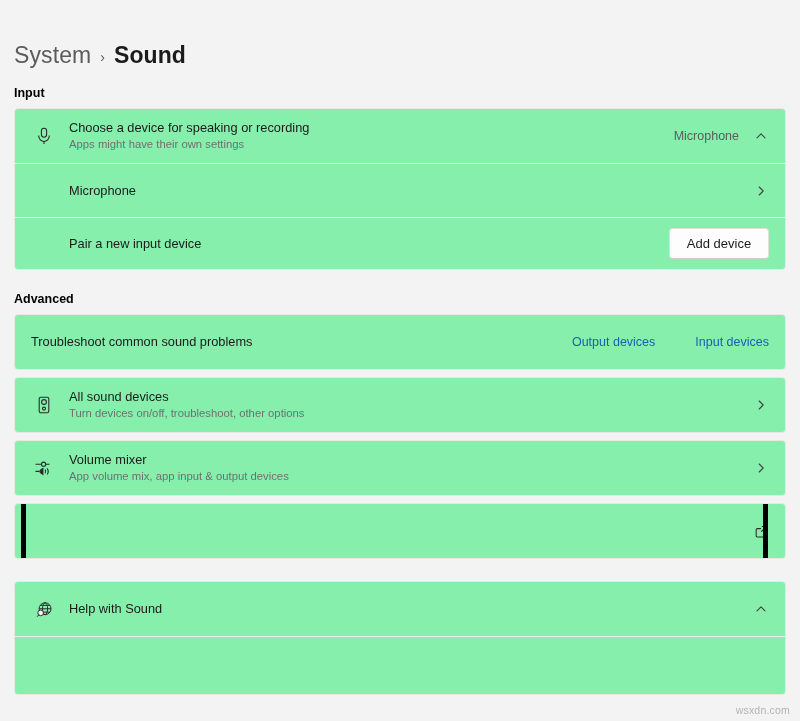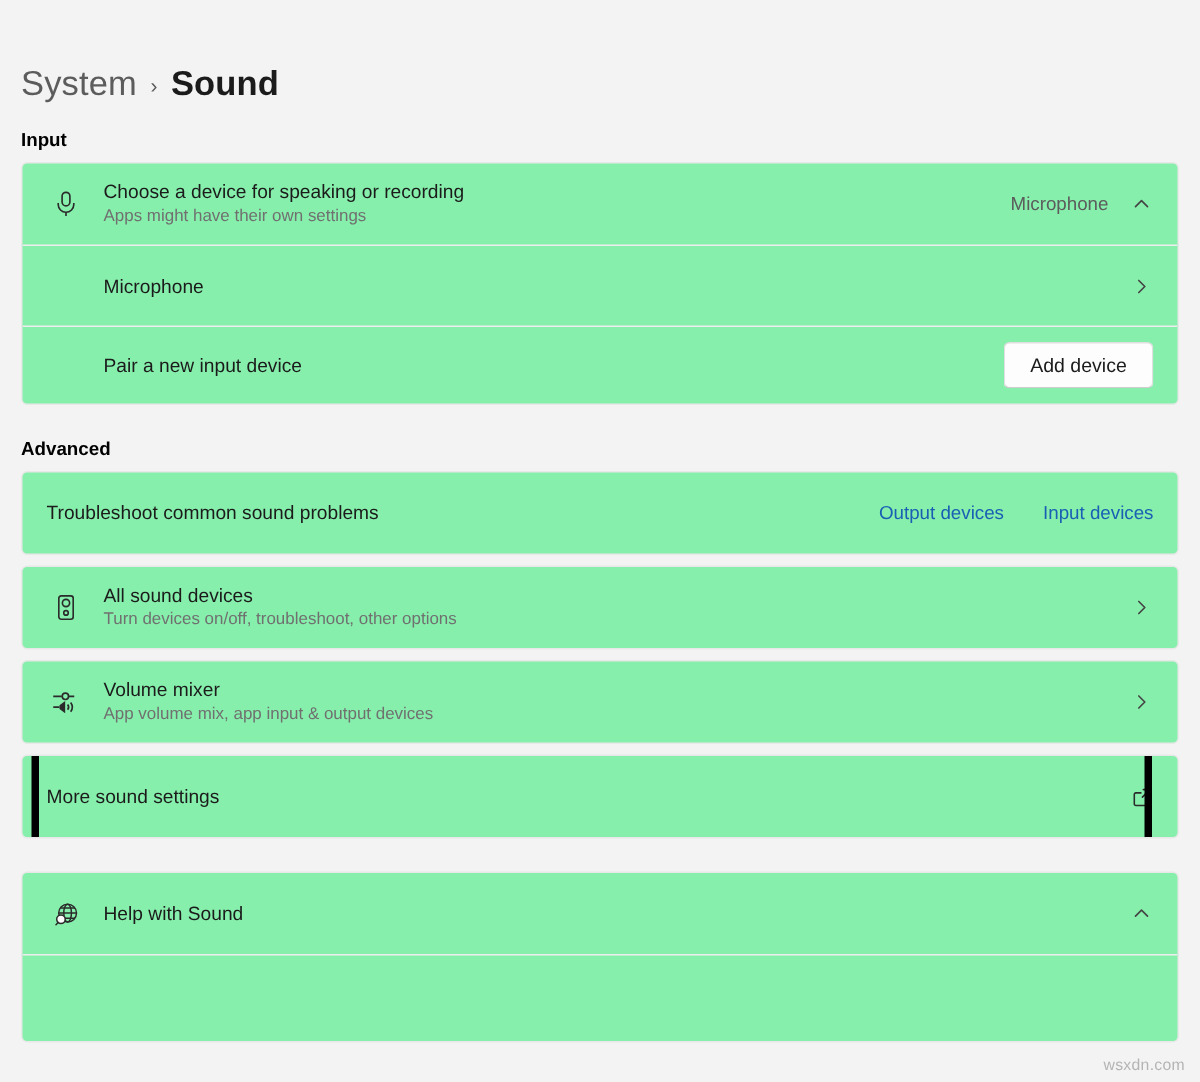--- a/index.html
+++ b/index.html
@@ -285,21 +285,21 @@
   </div>
 
 
   <div class="section-label advanced">Advanced</div>
 
   <div class="card">
     <div class="row tall">
       <span class="row-text">
         <span class="row-title">Troubleshoot common sound problems</span>
       </span>
-      <span class="row-right" style="gap:26px">
+      <span class="row-right" style="gap:40px">
         <span class="link">Output devices</span>
         <span class="link">Input devices</span>
       </span>
     </div>
   </div>
 
   <div class="card">
     <div class="row tall">
       <span class="row-icon">
         <svg width="14" height="18" viewBox="0 0 14 18" fill="none" stroke="#2b2b2b" stroke-width="1.1">
@@ -344,23 +344,20 @@
           <svg width="12" height="12" viewBox="0 0 12 12" fill="none" stroke="#444" stroke-width="1.1" stroke-linecap="round" stroke-linejoin="round">
             <polyline points="4.2,2 8.2,6 4.2,10"></polyline>
           </svg>
         </span>
       </span>
     </div>
   </div>
 
   <div class="card highlight-host">
     <div class="row tall">
-      <span class="row-text">
-        <span class="row-title">More sound settings</span>
-      </span>
       <span class="row-right">
         <span class="chev">
           <svg width="13" height="13" viewBox="0 0 13 13" fill="none" stroke="#2b2b2b" stroke-width="1.05" stroke-linecap="round" stroke-linejoin="round">
             <path d="M7.2 1.4h4.4v4.4"></path>
             <path d="M11.6 1.4 L6.6 6.4"></path>
             <path d="M9.6 7.6v3.4a1 1 0 0 1-1 1H2.2a1 1 0 0 1-1-1V4.6a1 1 0 0 1 1-1h3.4"></path>
           </svg>
         </span>
       </span>
     </div>

